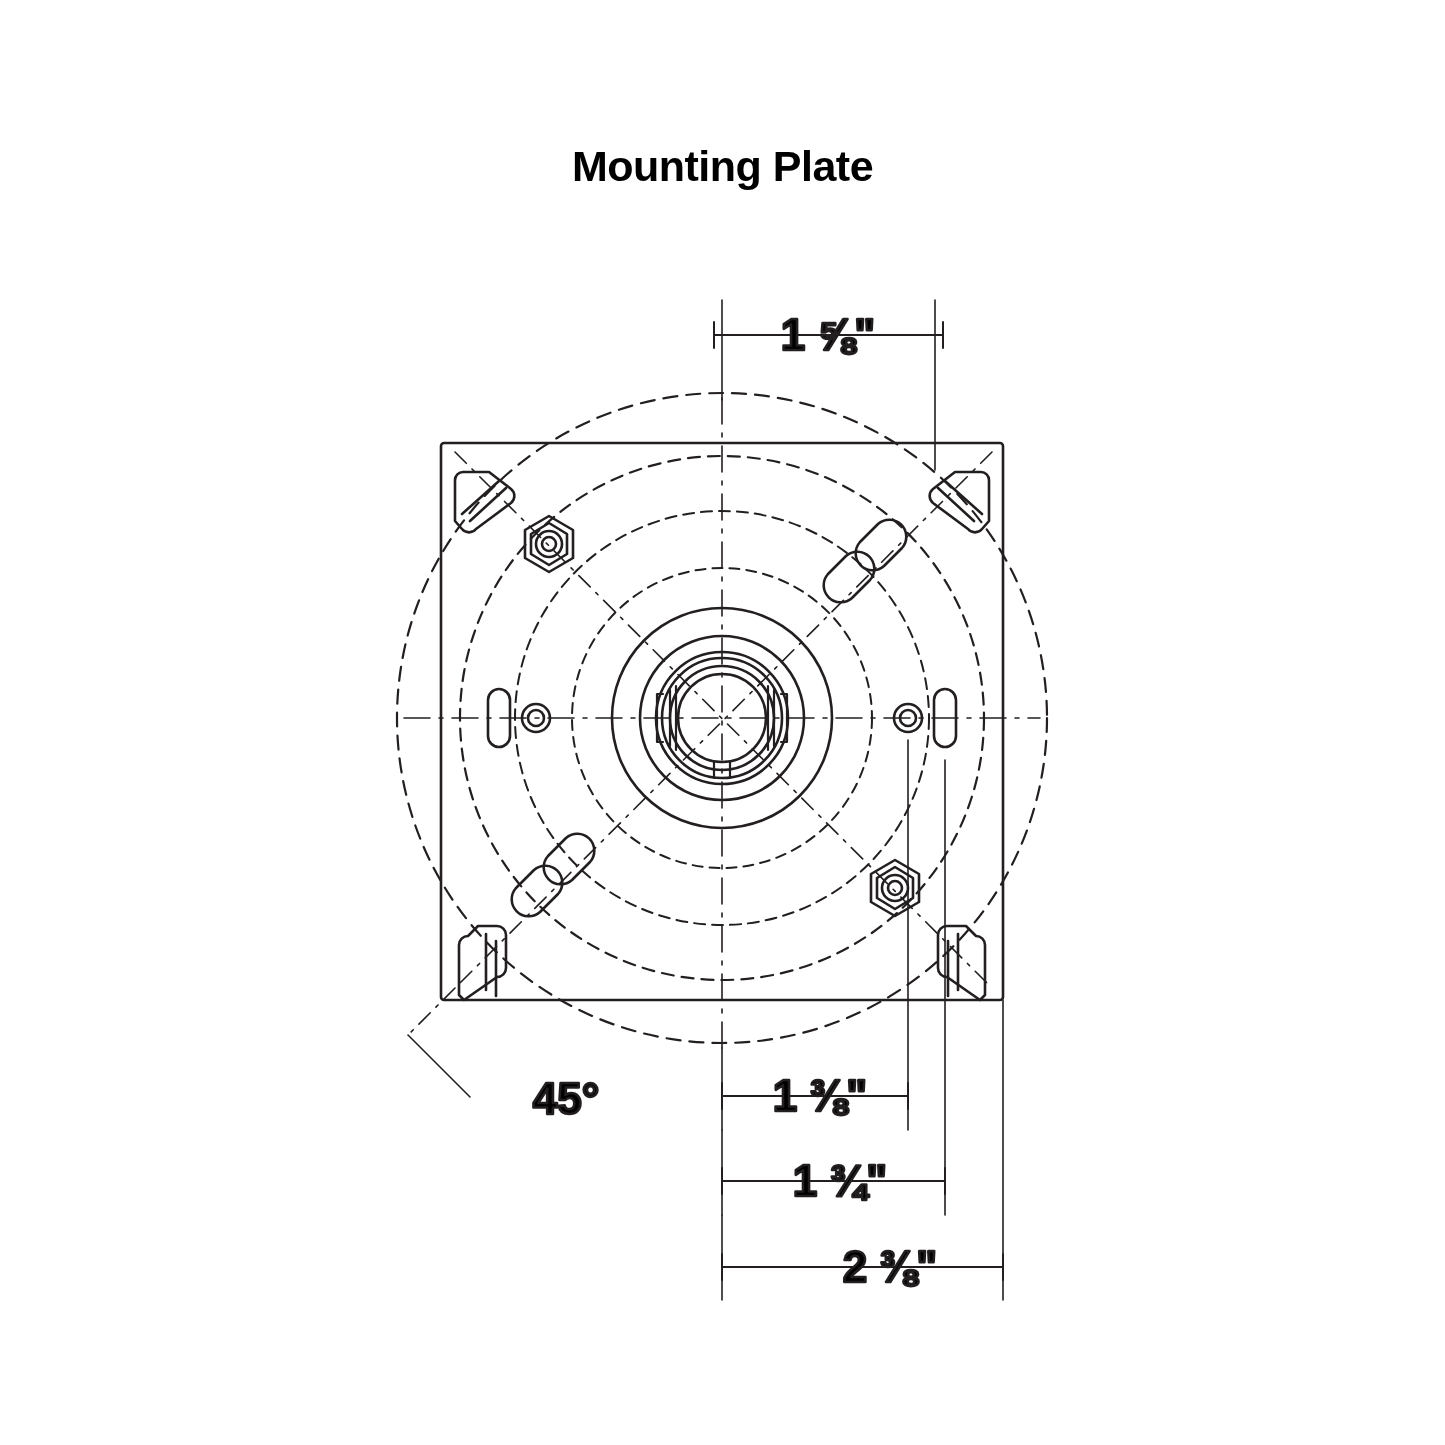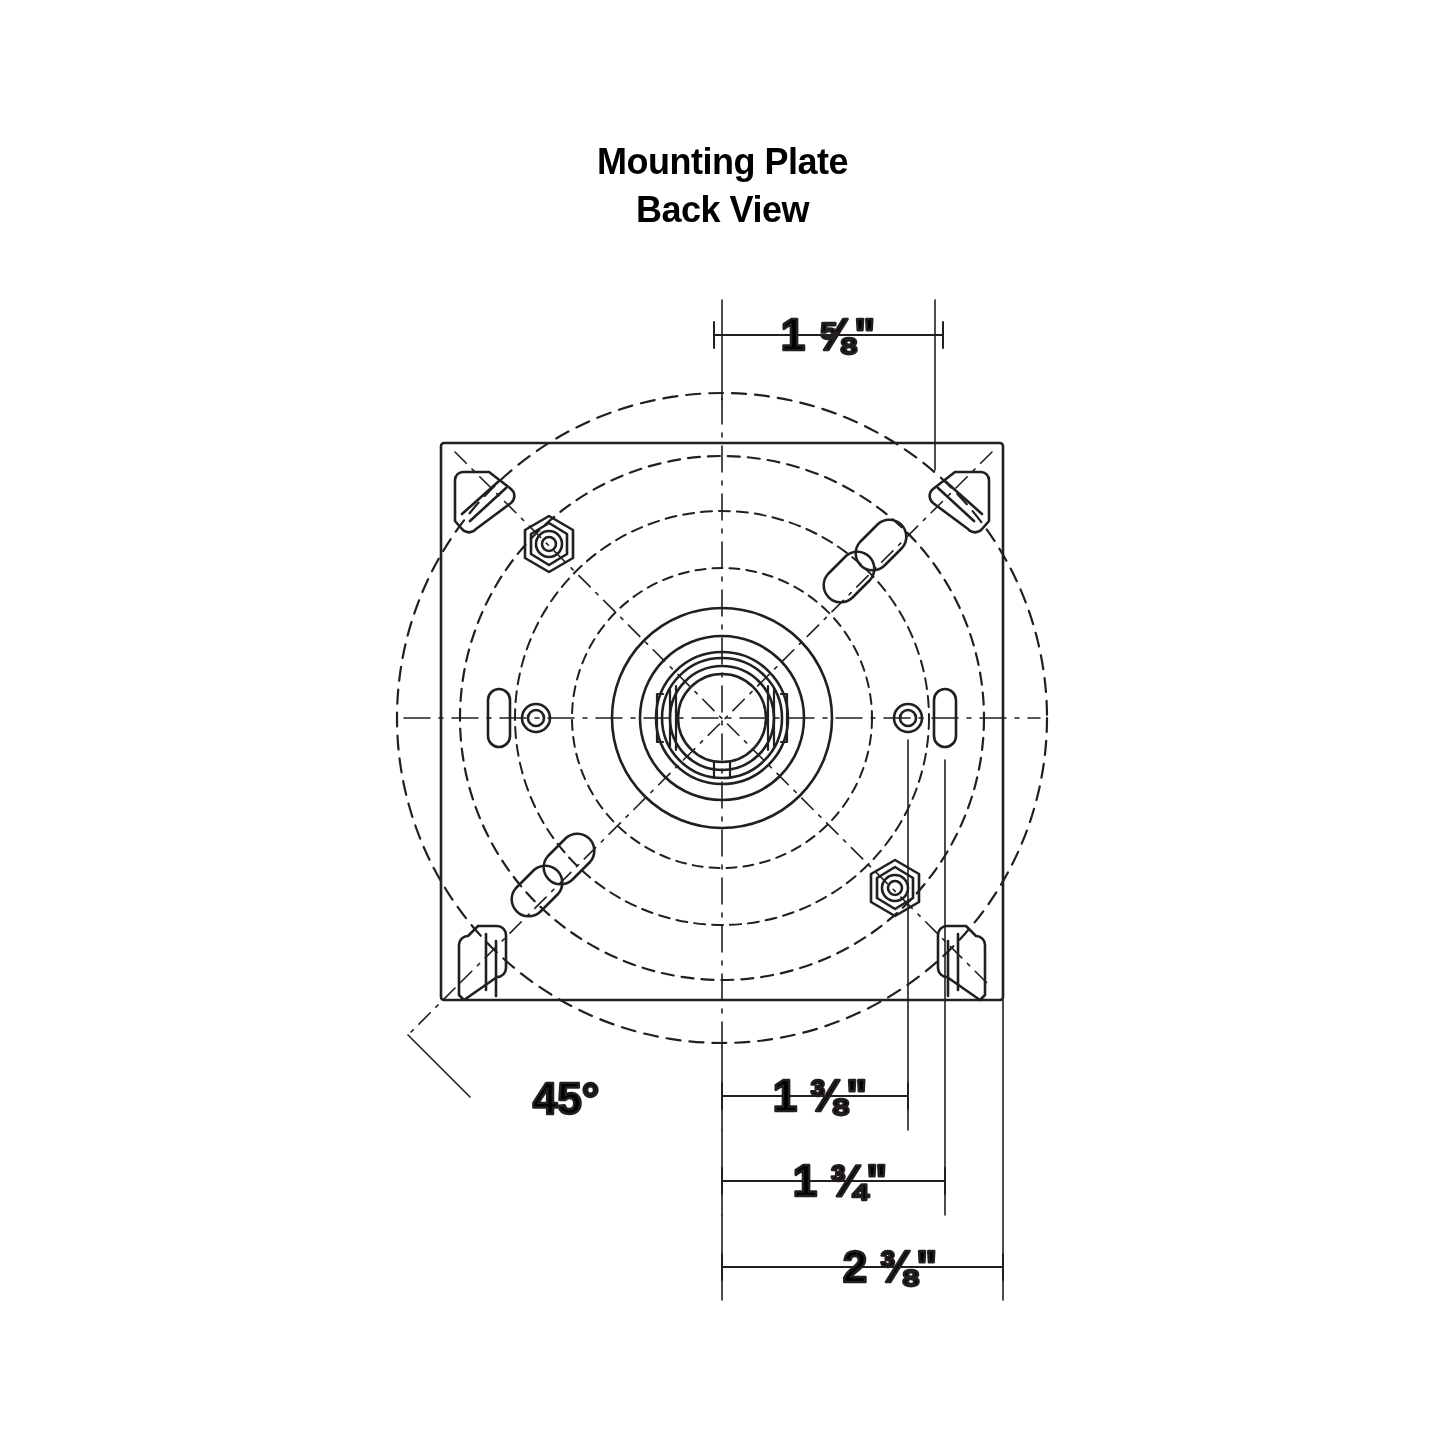--- a/index.html
+++ b/index.html
@@ -19,21 +19,21 @@
     width: 1445px;
     height: 1445px;
   }
   .title-block {
     position: absolute;
     top: 138px;
     left: 0;
     width: 1445px;
     text-align: center;
     font-weight: bold;
-    font-size: 36px;
+    font-size: 43px;
     line-height: 1.32;
     letter-spacing: -0.5px;
   }
   .title-line { display: block; }
   svg.drawing {
     position: absolute;
     top: 0;
     left: 0;
   }
   text.dim {
@@ -43,21 +43,20 @@
     fill: #000;
   }
 </style>
 </head>
 <body>
 
 <div id="page">
 
   <div class="title-block">
     <span class="title-line">Mounting Plate</span>
-    <span class="title-line">Back View</span>
   </div>
 
   <svg class="drawing" width="1445" height="1445" viewBox="0 0 1445 1445">
 
     <g fill="none" stroke="#231f20" stroke-width="2.6" stroke-linecap="round" stroke-linejoin="round">
 
       <g stroke-dasharray="14 9" stroke-width="2.2">
         <circle cx="722" cy="718" r="325"></circle>
       </g>
       <g stroke-dasharray="12 8" stroke-width="2.2">

